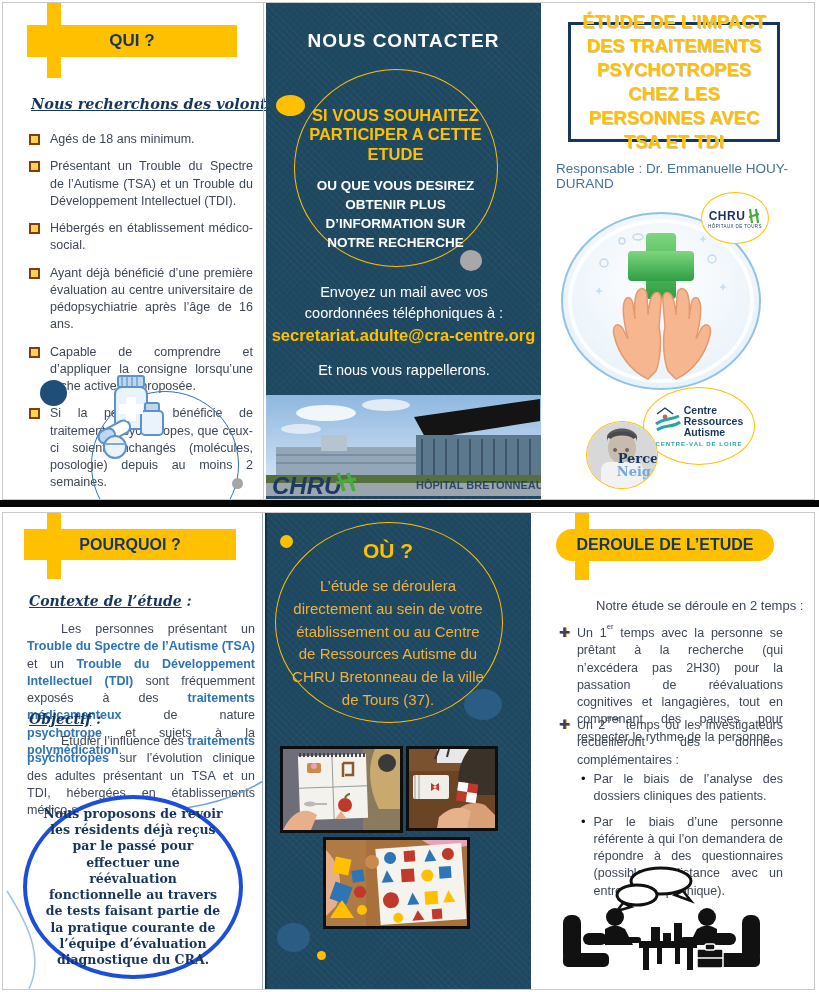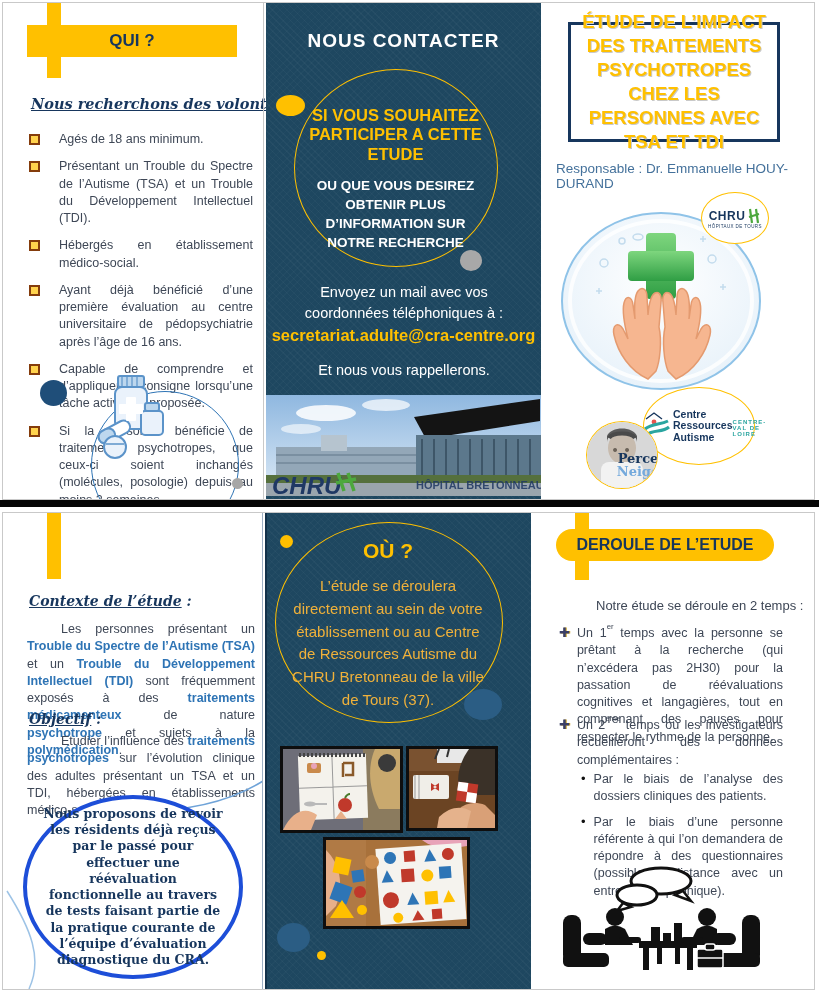--- a/index.html
+++ b/index.html
@@ -14,21 +14,21 @@
   .panel{background-color:#1E4760;
     background-image:repeating-linear-gradient(45deg,rgba(255,255,255,.03) 0 1px,transparent 1px 5px),
                      repeating-linear-gradient(-45deg,rgba(255,255,255,.02) 0 1px,transparent 1px 5px);}
   .xbar{background:#FFC000;text-align:right;}
   .xbar-h{display:flex;align-items:center;justify-content:center;
           font-weight:bold;color:#17365D;}
   .serif-it{font-family:"DejaVu Serif",serif;font-style:italic;font-weight:bold;color:#17365D;}
   .u{text-decoration:underline;}
   .bodytext{color:#3E4756;font-size:12.5px;line-height:1.38;text-align:justify;}
   .hl{color:#2E74B5;font-weight:bold;}
-  .bullet-item{display:flex;gap:19px;margin-bottom:10px;}
+  .bullet-item{display:flex;gap:10px;margin-bottom:10px;}
   .sq{width:7px;height:7px;background:#FFD34D;border:2px solid #843C0C;flex:none;margin-top:3px;}
   .dot{border-radius:50%;}
   .circle-o{border-radius:50%;}
   .ctr{text-align:center;}
   sup{font-size:.62em;position:relative;top:-.45em;}
   .step{display:flex;gap:7px;}
   .plusmark{color:#3A3F66;font-size:13px;flex:none;line-height:1.2;text-shadow:1px 0 0 #c9a227;}
   .subbullet{display:flex;gap:8px;}
   .subdot{flex:none;font-size:13px;color:#111;line-height:1.2;}
   .photo{border:3px solid #0e0e0e;box-sizing:border-box;background:#888;}
@@ -182,21 +182,21 @@
   <div class="abs circle-o" style="left:698px;top:189px;width:66px;height:50px;background:#fff;border:1px solid #FFC000;display:flex;flex-direction:column;align-items:center;justify-content:center;">
     <div style="display:flex;align-items:center;gap:2px;">
       <span style="font-size:12px;font-weight:800;color:#17365D;letter-spacing:.5px;">CHRU</span>
       <svg width="14" height="16" viewBox="0 0 14 16">
         <path d="M3,1 L5,15 M9,1 L11,15 M2,9 L12,6" stroke="#4CA83D" stroke-width="2.2" fill="none"></path>
       </svg>
     </div>
     <div style="font-size:4.5px;color:#17365D;letter-spacing:.4px;">HÔPITAUX DE TOURS</div>
   </div>
 
-  <div class="abs circle-o" style="left:640px;top:384px;width:110px;height:76px;background:#fff;border:1.5px solid #FFC000;display:flex;flex-direction:row;align-items:center;justify-content:space-between;z-index:3;">
+  <div class="abs circle-o" style="left:640px;top:384px;width:110px;height:76px;background:#fff;border:1.5px solid #FFC000;display:flex;flex-direction:column;align-items:center;justify-content:center;z-index:3;">
     <div style="display:flex;align-items:center;gap:3px;">
       <svg width="26" height="30" viewBox="0 0 26 30">
         <path d="M2,8 L10,2 L18,8" stroke="#17365D" stroke-width="1.4" fill="none"></path>
         <circle cx="10" cy="11" r="2.4" fill="#E8554E"></circle>
         <path d="M1,18 C8,12 16,14 24,10 M2,24 C10,18 18,22 25,16" stroke="#2AA5A0" stroke-width="3" fill="none"></path>
       </svg>
       <div style="font-size:10.5px;font-weight:bold;color:#17365D;line-height:1.05;">
         <div>Centre</div>
         <div>Ressources</div>
         <div>Autisme</div>
@@ -219,20 +219,23 @@
       <div style="font-size:13px;color:#74A9DC;">Neige</div>
     </div>
   </div>
 </div>
 
 <div id="divider"></div>
 
 <div id="page2" class="page">
 
   <div class="abs xbar" style="left:44px;top:0;width:14px;height:66px;"></div>
+  <div class="abs xbar xbar-h" style="left:21px;top:16px;width:212px;height:31px;font-size:16px;">
+      <span>POURQUOI ?</span>
+    </div>
 
   <div class="abs serif-it" style="left:26px;top:80px;font-size:14px;">
     <span class="u">Contexte de l’étude</span><span> :</span>
   </div>
 
   <div class="abs bodytext" style="left:24px;top:108px;width:228px;text-indent:34px;">
     <span>Les personnes présentant un </span><span class="hl">Trouble du Spectre de l’Autisme (TSA)</span><span> et un </span><span class="hl">Trouble du Développement Intellectuel (TDI)</span><span> sont fréquemment exposés à des </span><span class="hl">traitements médicamenteux</span><span> de nature </span><span class="hl">psychotrope</span><span> et sujets à la </span><span class="hl">polymédication</span><span>.</span>
   </div>
 
   <div class="abs serif-it" style="left:26px;top:198px;font-size:14px;">

